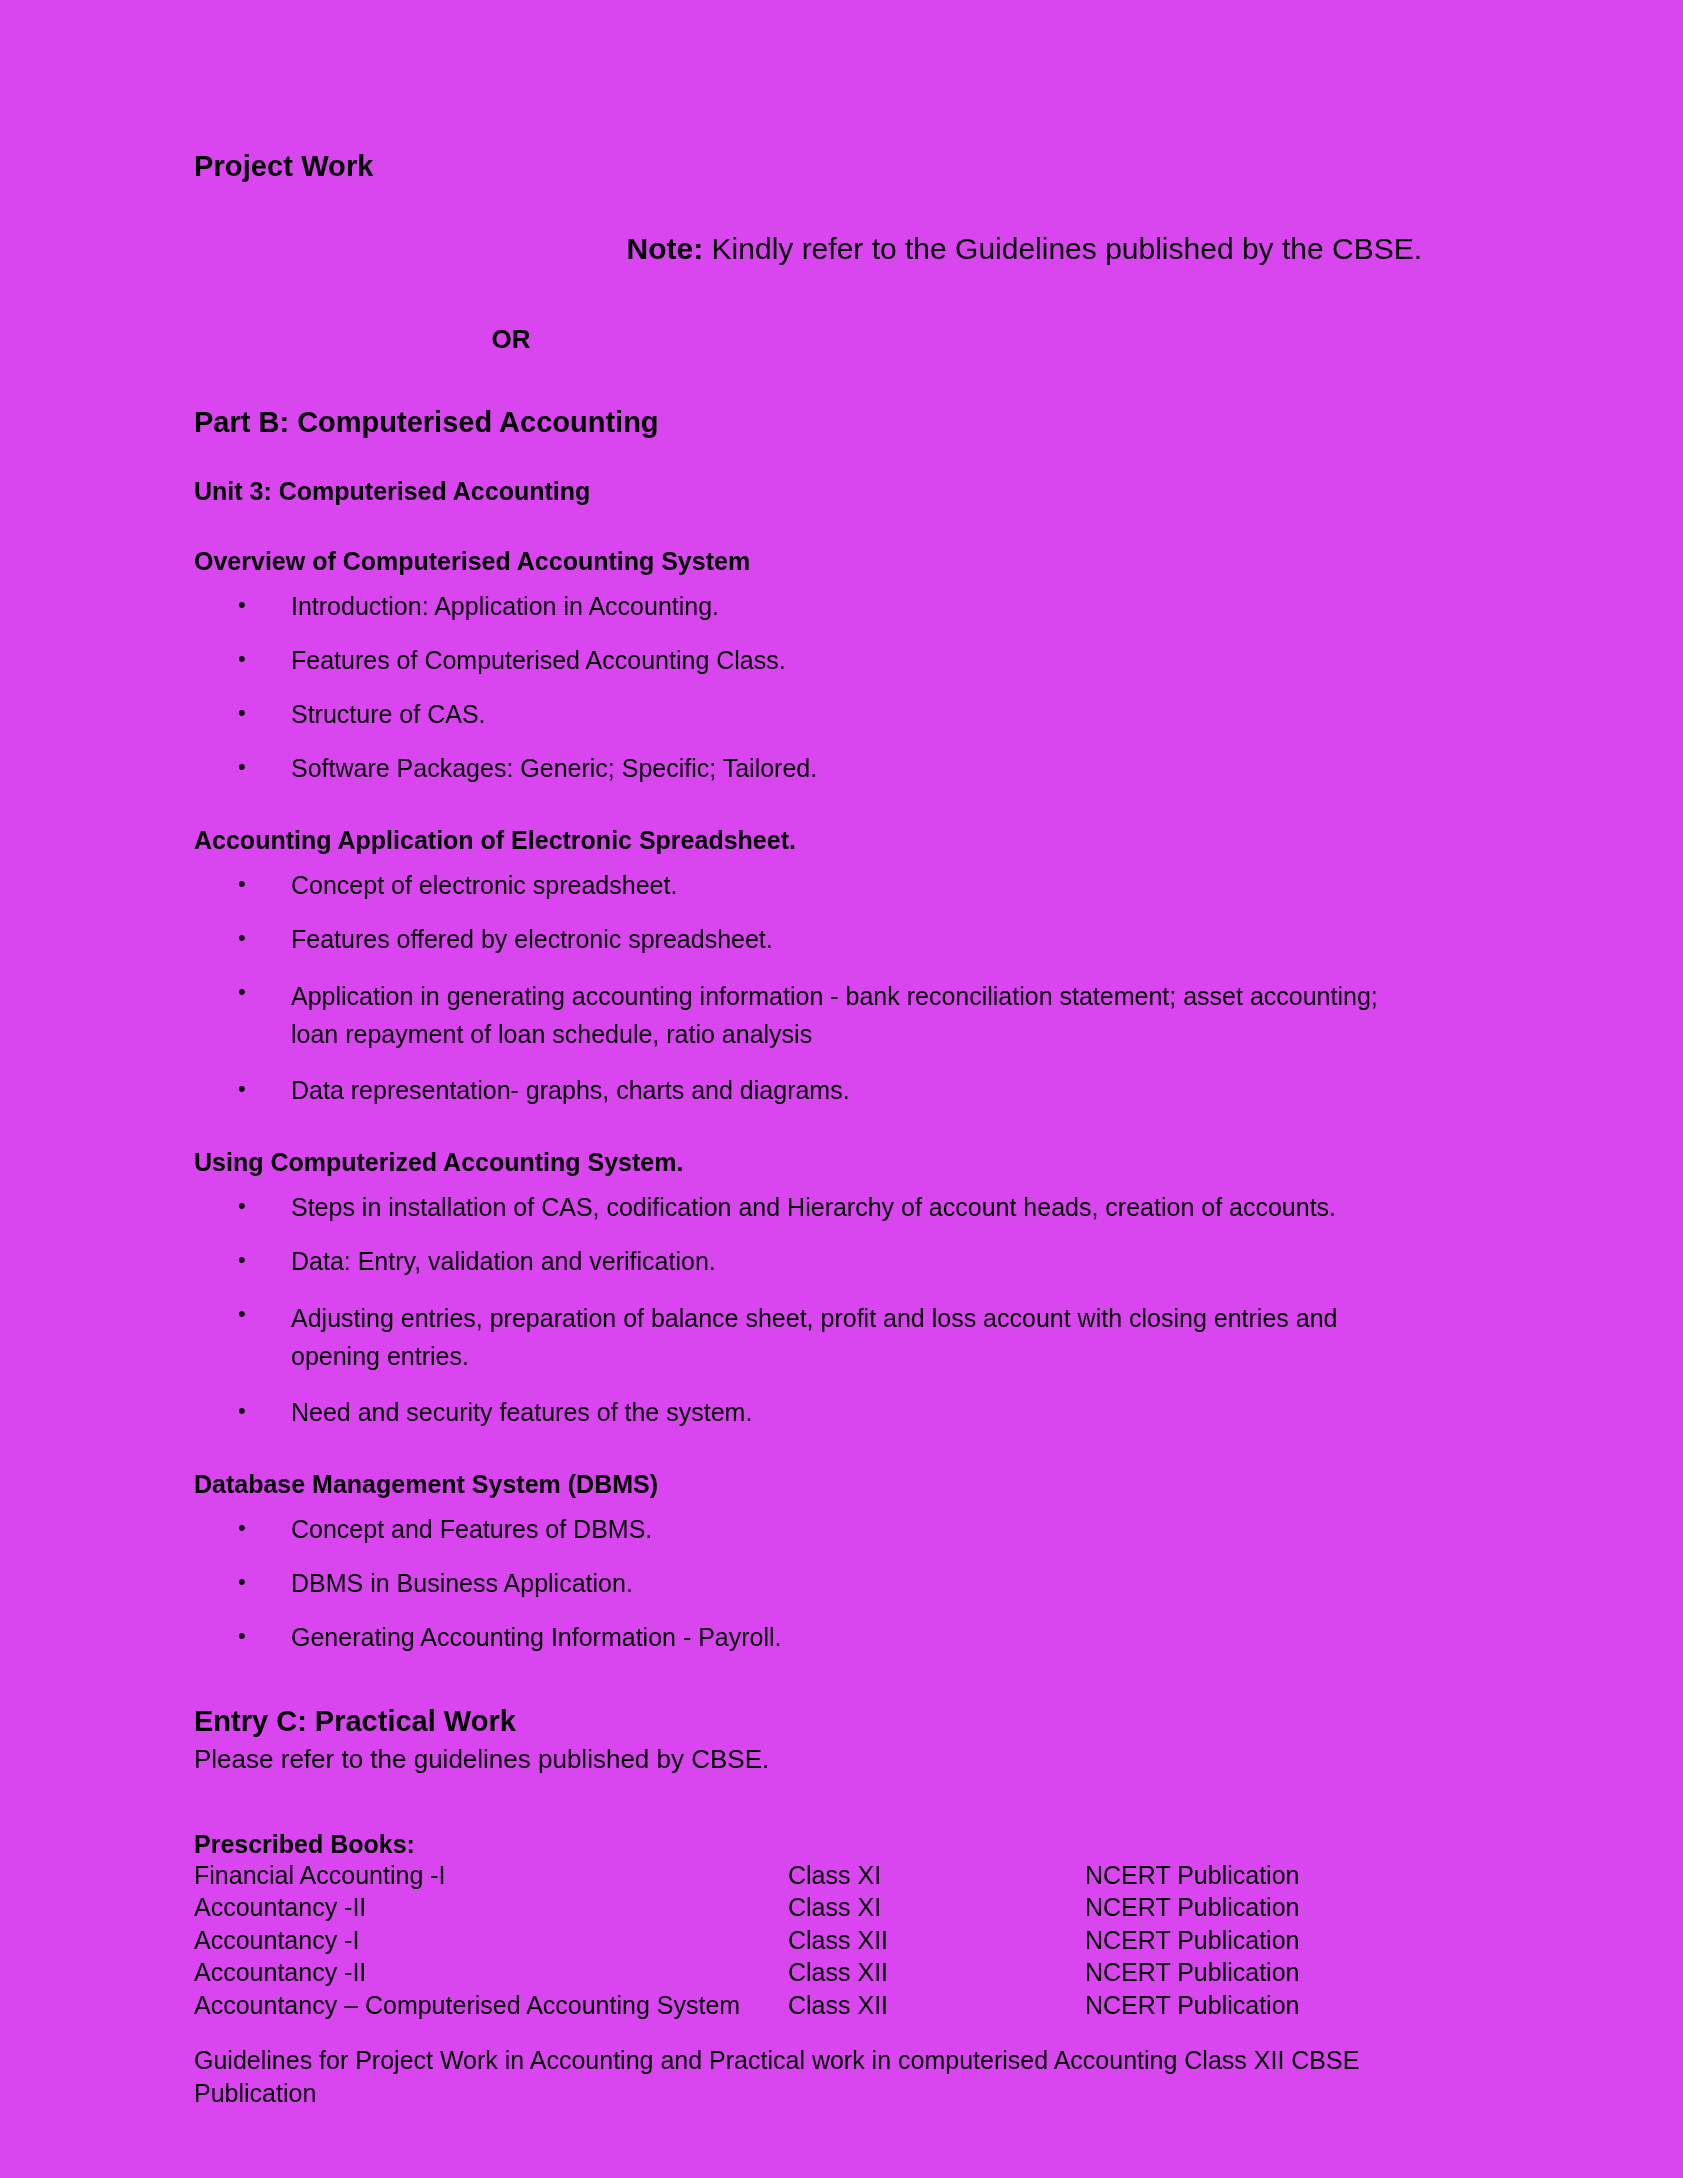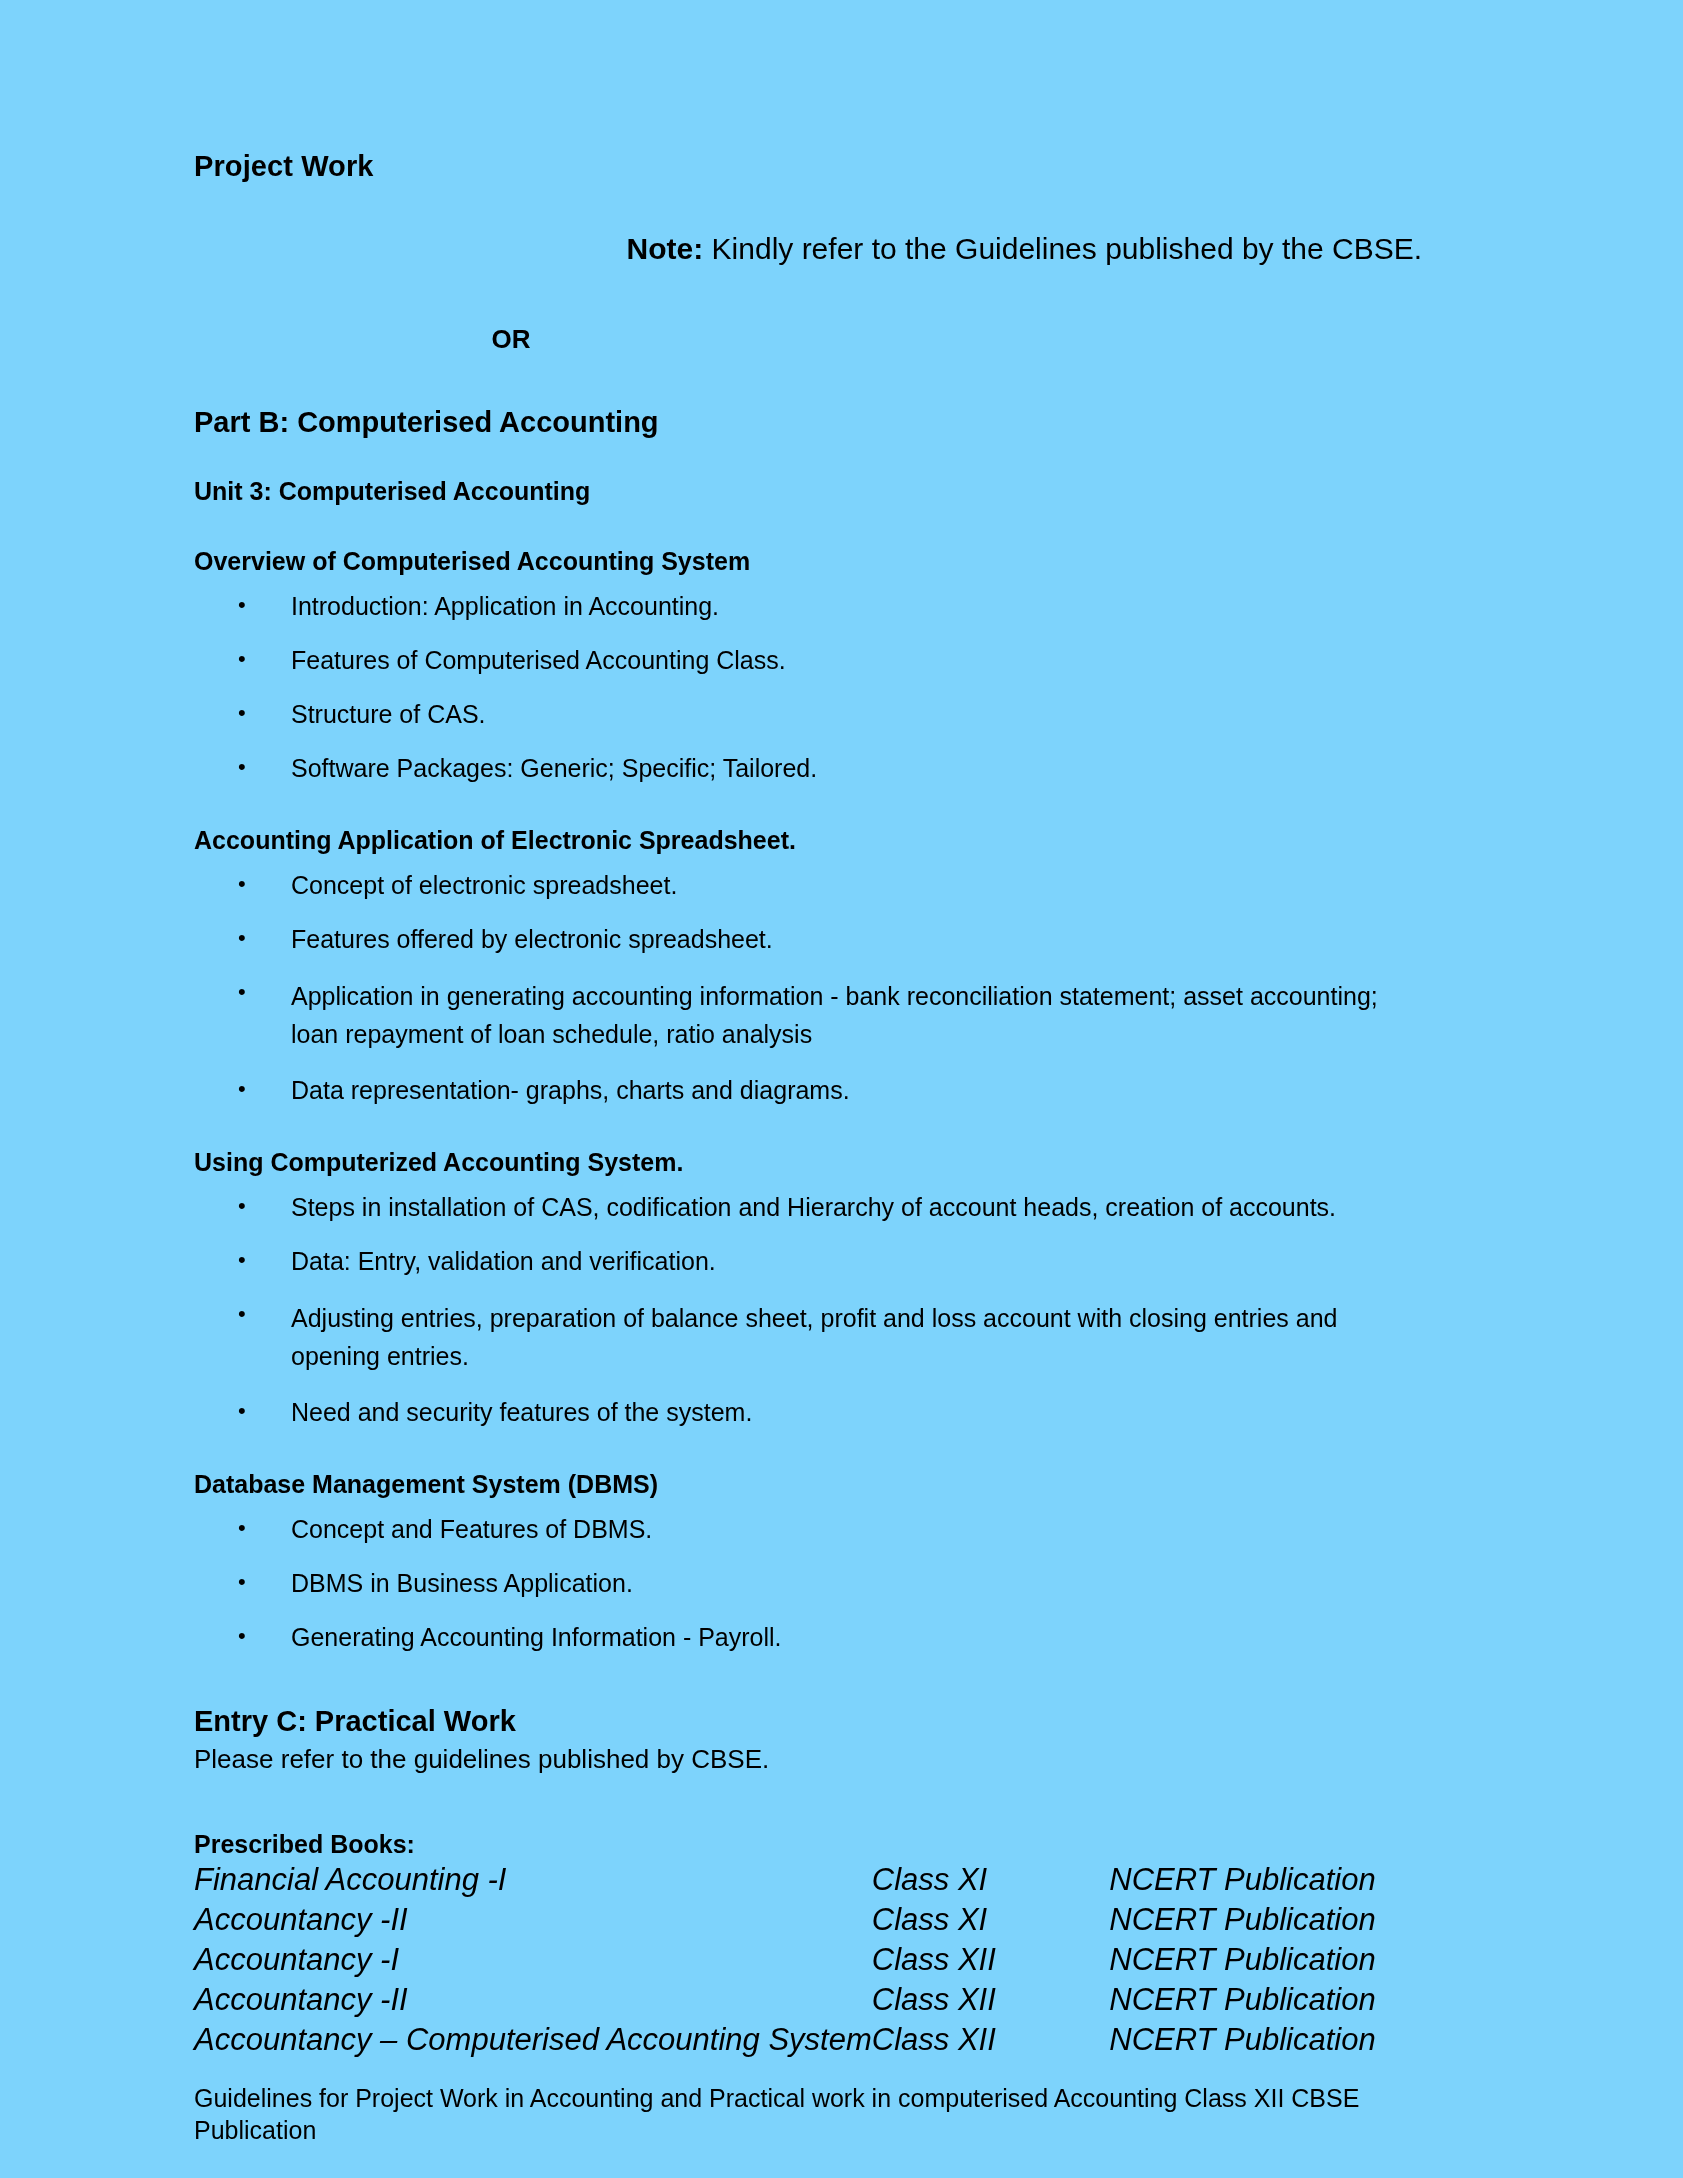--- a/index.html
+++ b/index.html
@@ -11,21 +11,21 @@
     width: 1683px;
     height: 2178px;
     font-family: "Liberation Sans", sans-serif;
     color: #000000;
     -webkit-font-smoothing: antialiased;
   }
   .page {
     position: relative;
     width: 1683px;
     height: 2178px;
-    background: #7dd3fc;
+    background: #d946ef;
     box-sizing: border-box;
     padding: 149px 198px 0 194px;
   }
   .doc-body {
     width: 1228px;
   }
 
   h1.title {
     font-size: 29px;
     font-weight: bold;
@@ -116,22 +116,21 @@
   }
   .books-title {
     font-size: 25px;
     font-weight: bold;
     line-height: 1.28;
   }
   table.books {
     border-collapse: collapse;
     margin: 0;
     padding: 0;
-    font-size: 31px;
-    font-style: italic;
+    font-size: 25px;
   }
   table.books td {
     padding: 0 0 1px 0;
     line-height: 1.26;
     vertical-align: top;
     white-space: nowrap;
   }
   table.books td.col-title { width: 594px; }
   table.books td.col-class { width: 297px; }
   table.books td.col-pub   { width: 337px; }

